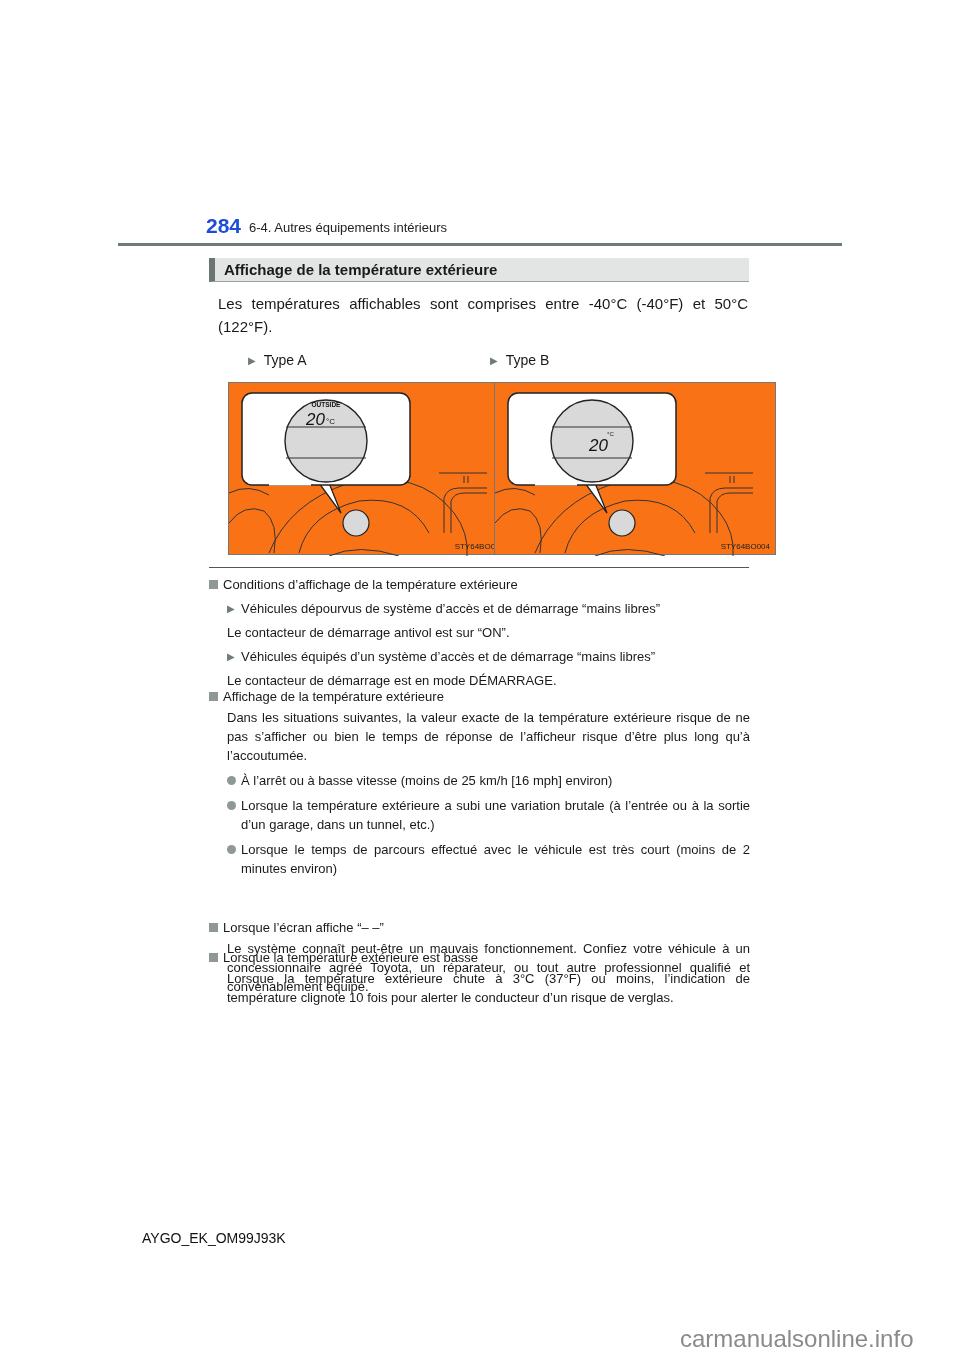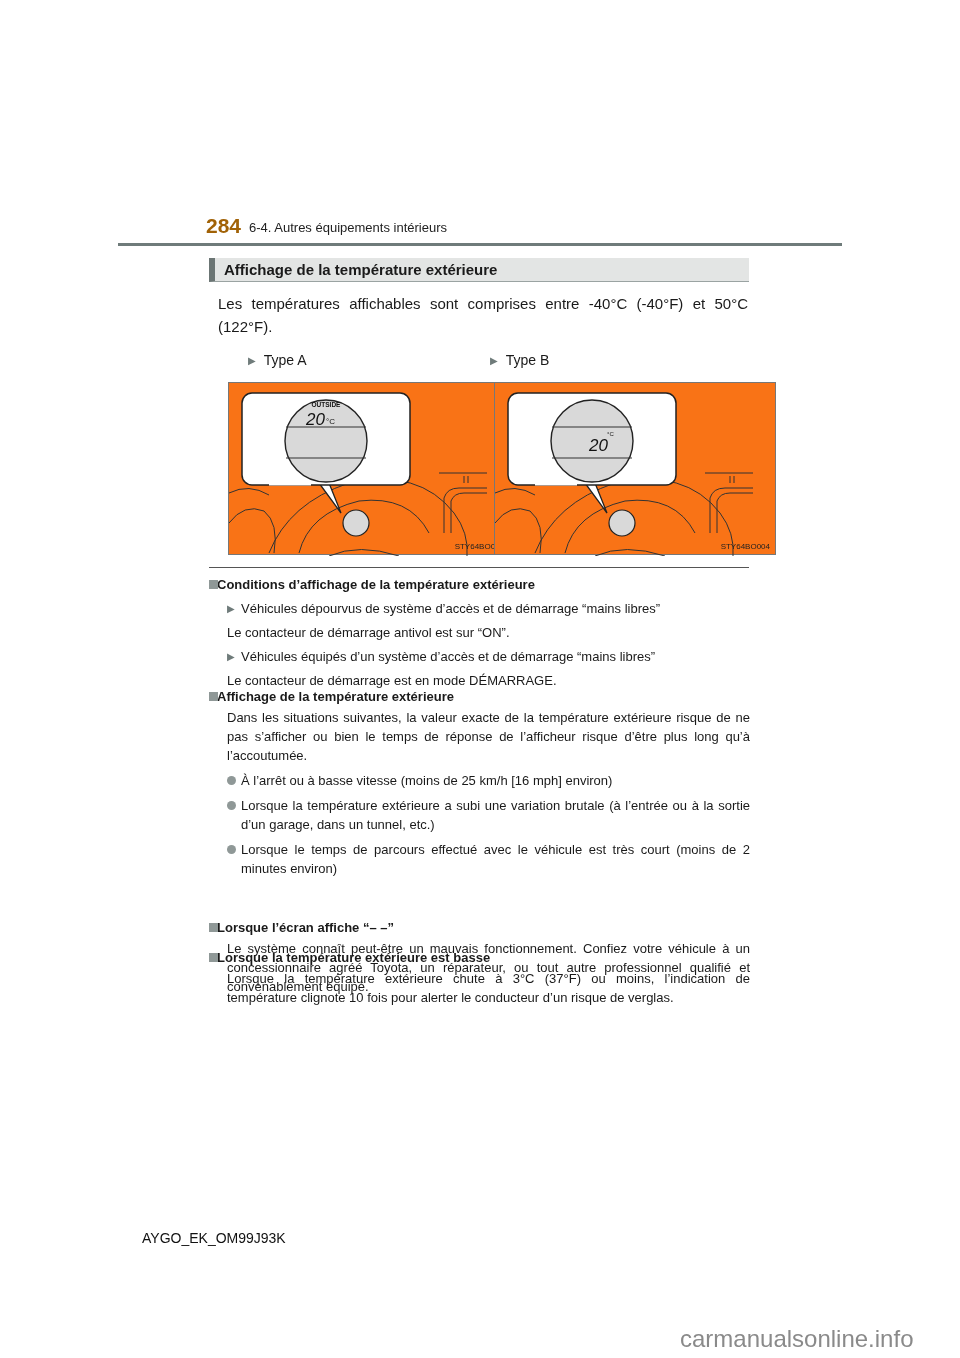--- a/index.html
+++ b/index.html
@@ -1,20 +1,20 @@
 <!DOCTYPE html>
 <html><head>
 <meta charset="utf-8">
 <style>
   html, body { margin: 0; padding: 0; }
   body {
     width: 960px; height: 1358px; background: #ffffff; position: relative;
     font-family: "Liberation Sans", sans-serif; color: #1a1a1a; overflow: hidden;
   }
-  .page-num { position: absolute; left: 206px; top: 214px; font-size: 21px; font-weight: bold; color: #a16207; }
+  .page-num { position: absolute; left: 206px; top: 214px; font-size: 21px; font-weight: bold; color: #1d4ed8; }
   .section-path { position: absolute; left: 249px; top: 220px; font-size: 13px; color: #222; }
   .header-rule { position: absolute; left: 118px; top: 243px; width: 724px; height: 3px; background: #6f7b7a; }
 
   .sec-title {
     position: absolute; left: 209px; top: 258px; width: 540px; height: 24px;
     background: #e3e5e4; border-left: 6px solid #6b7574; border-bottom: 1px solid #9aa3a2;
     box-sizing: border-box;
   }
   .sec-title span { position: absolute; left: 9px; top: 3px; font-size: 15px; font-weight: bold; color: #1a1a1a; }
 
@@ -23,21 +23,21 @@
   .type-label { position: absolute; top: 352px; font-size: 14px; }
   .type-label .tri { color: #6f7b7a; font-size: 10px; margin-right: 8px; position: relative; top: -1px; }
 
   .figure { position: absolute; top: 382px; width: 282px; height: 173px; border: 1px solid #777; box-sizing: border-box; background: #f97316; }
   .figure svg { position: absolute; left: 0; top: 0; }
   .fig-code { position: absolute; right: 5px; bottom: 3px; font-size: 8px; color: #222; }
 
   .rule2 { position: absolute; left: 209px; top: 567px; width: 540px; height: 1px; background: #555; }
 
   .block { position: absolute; left: 209px; width: 541px; font-size: 13px; line-height: 19px; }
-  .h { font-weight: bold; position: relative; padding-left: 8px; }
+  .h { font-weight: normal; position: relative; padding-left: 14px; }
   .h::before { content: ""; position: absolute; left: 0; top: 5px; width: 9px; height: 9px; background: #8f9897; }
   .sub { padding-left: 18px; position: relative; }
   .sub .arr { position: absolute; left: 18px; color: #6f7b7a; font-size: 10px; top: 0; }
   .sub span.t { padding-left: 14px; }
   .p { padding-left: 18px; text-align: justify; }
   .dot { padding-left: 32px; position: relative; text-align: justify; }
   .dot::before { content: ""; position: absolute; left: 18px; top: 5px; width: 9px; height: 9px; border-radius: 50%; background: #8f9897; }
 
   .footer { position: absolute; left: 142px; top: 1230px; font-size: 14px; color: #111; }
   .watermark { position: absolute; left: 680px; top: 1325px; font-size: 24px; color: #8a8a8a; }

